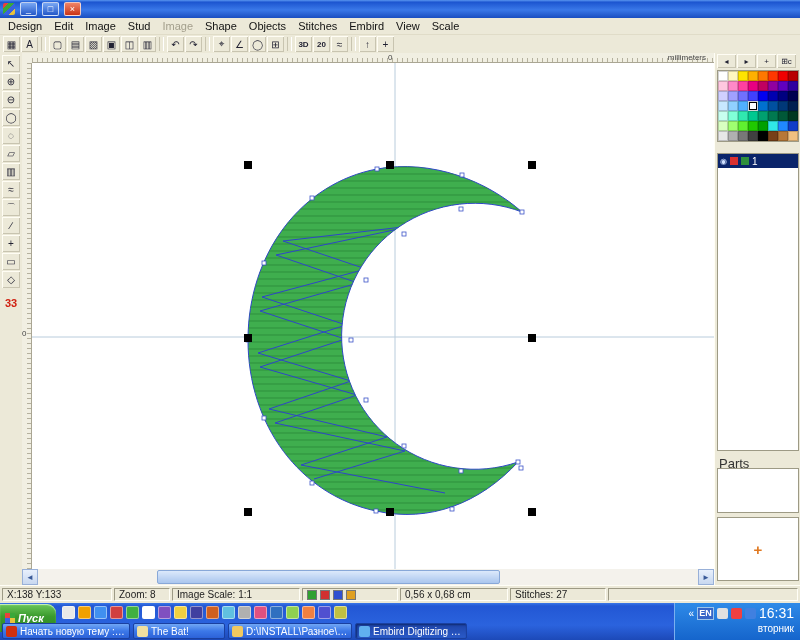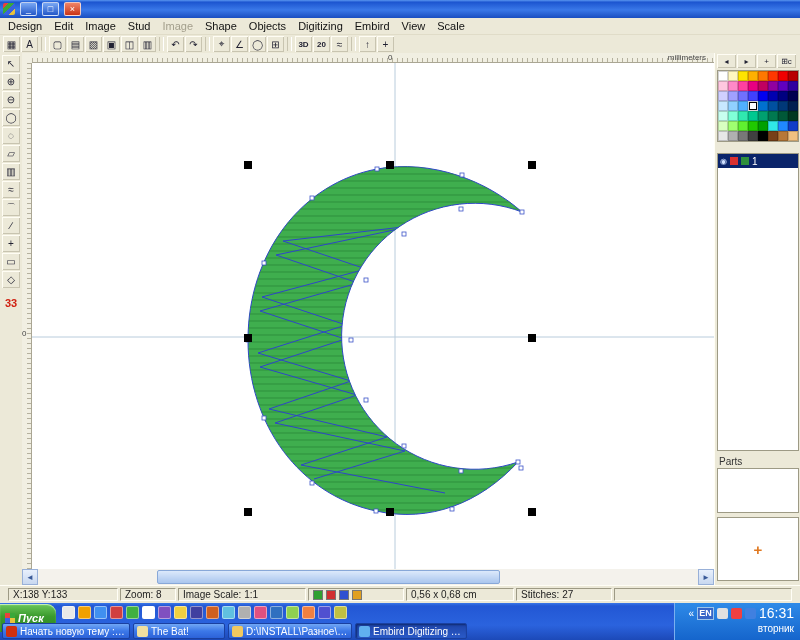--- a/index.html
+++ b/index.html
@@ -72,29 +72,29 @@
     display:flex; align-items:center; justify-content:center;
     box-shadow:inset 1px 1px 0 #fffdf4, inset -1px -1px 0 #c8c4b0; }
   .palette { display:grid; grid-template-columns:repeat(8,10px); grid-auto-rows:10px;
     margin:1px 0 0 2px; width:82px; border:1px solid #9d9a85; background:#fff; }
   .sw { width:10px; height:10px; border:1px solid rgba(0,0,0,.18); }
   .swsel { outline:1px solid #000; outline-offset:-2px; }
   .objlist { position:absolute; left:2px; top:100px; width:82px; height:298px; background:#fff; border:1px solid #9d9a85; }
   .objrow { height:14px; background:#0a246a; color:#fff; display:flex; align-items:center; gap:3px; padding:0 2px; font-size:10px; }
   .eye { font-size:8px; color:#cfe0ff; }
   .osw { width:8px; height:8px; flex:none; }
-  .partsbar { position:absolute; left:0; top:402px; width:74px; padding:1px 4px; font-size:10px; color:#333; }
+  .partsbar { position:absolute; left:0; top:402px; width:74px; padding:1px 4px; font-size:13px; color:#333; }
   .partsarea { position:absolute; left:2px; top:415px; width:82px; height:45px; background:#fff; border:1px solid #9d9a85; }
   .preview { position:absolute; left:2px; top:464px; width:82px; height:64px; background:#fff; border:1px solid #9d9a85;
     display:flex; align-items:center; justify-content:center; }
   .plus { color:#e07820; font-size:15px; font-weight:bold; }
 
   
   .statusbar { position:absolute; left:0; top:585px; width:800px; height:18px; background:#ece9d8;
-    display:flex; gap:2px; padding:2px 8px; align-items:center; border-top:1px solid #fffef6; }
+    display:flex; gap:2px; padding:2px 2px; align-items:center; border-top:1px solid #fffef6; }
   .sb { border:1px solid; border-color:#9d9a85 #fffef6 #fffef6 #9d9a85; font-size:10px; height:13px;
     line-height:11px; padding:0 4px; color:#222; white-space:nowrap; overflow:hidden; }
   .w1{width:110px;} .w2{width:56px;} .w3{width:128px;}
   .w4{width:96px; display:flex; gap:3px; align-items:center;}
   .w5{width:108px;} .w6{width:96px;} .wfill{flex:1; height:13px;}
   .sicon { width:10px; height:10px; border:1px solid #777; flex:none; }
 
   
   .taskbar { position:absolute; left:0; top:603px; width:800px; height:37px;
     background:linear-gradient(180deg,#3a77e8 0%,#2257d4 8%,#2b63de 60%,#1c49b8 100%); }
@@ -132,21 +132,21 @@
 </div>
 
 <div class="menubar" id="menubar">
     <span class="mi">Design</span>
     <span class="mi">Edit</span>
     <span class="mi">Image</span>
     <span class="mi">Stud</span>
     <span class="mi dis">Image</span>
     <span class="mi">Shape</span>
     <span class="mi">Objects</span>
-    <span class="mi">Digitizing</span>
+    <span class="mi">Stitches</span>
     <span class="mi">Embird</span>
     <span class="mi">View</span>
     <span class="mi">Scale</span>
   </div>
 
 <div class="toolbar" id="toolbar">
     <span class="tbtn">▦</span>
     <span class="tbtn">A</span>
     <span class="tsep"></span>
     <span class="tbtn">▢</span>

